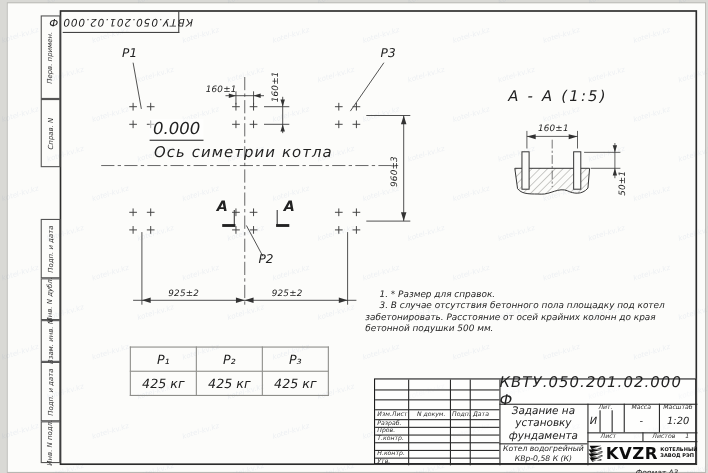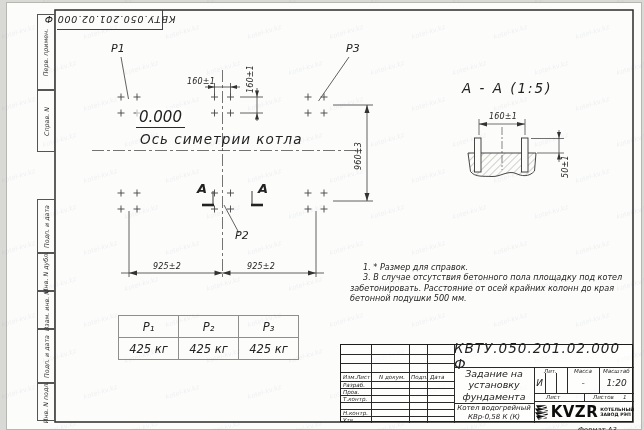--- a/index.html
+++ b/index.html
@@ -42,21 +42,21 @@
   .corner-desig span{transform:rotate(180deg);font-size:9.5px;font-style:italic;letter-spacing:.8px;white-space:nowrap;}
 
   
   .loads{position:absolute;left:118px;top:315px;border-collapse:collapse;}
   .loads td{
     width:59px;height:21px;border:1px solid #8e8e8a;text-align:center;
     font-style:italic;font-size:11.5px;padding:0;
   }
 
   
-  .notes{position:absolute;left:350px;top:262px;width:284px;font-size:8.1px;
+  .notes{position:absolute;left:332px;top:262px;width:284px;font-size:8.1px;
          font-style:italic;line-height:1.28;color:#242424;}
   .notes p{margin:0;text-indent:13px;}
 
   
   .tb{position:absolute;left:340px;top:344px;width:293px;height:78px;
       border:1.3px solid #1c1c1c;box-sizing:border-box;background:rgba(255,255,255,.55);}
   .tb .h,.tb .v{position:absolute;background:#2a2a2a;}
   .tb .h{height:0.7px;}
   .tb .v{width:0.7px;}
   .tb .h.bold{height:1.1px;}

